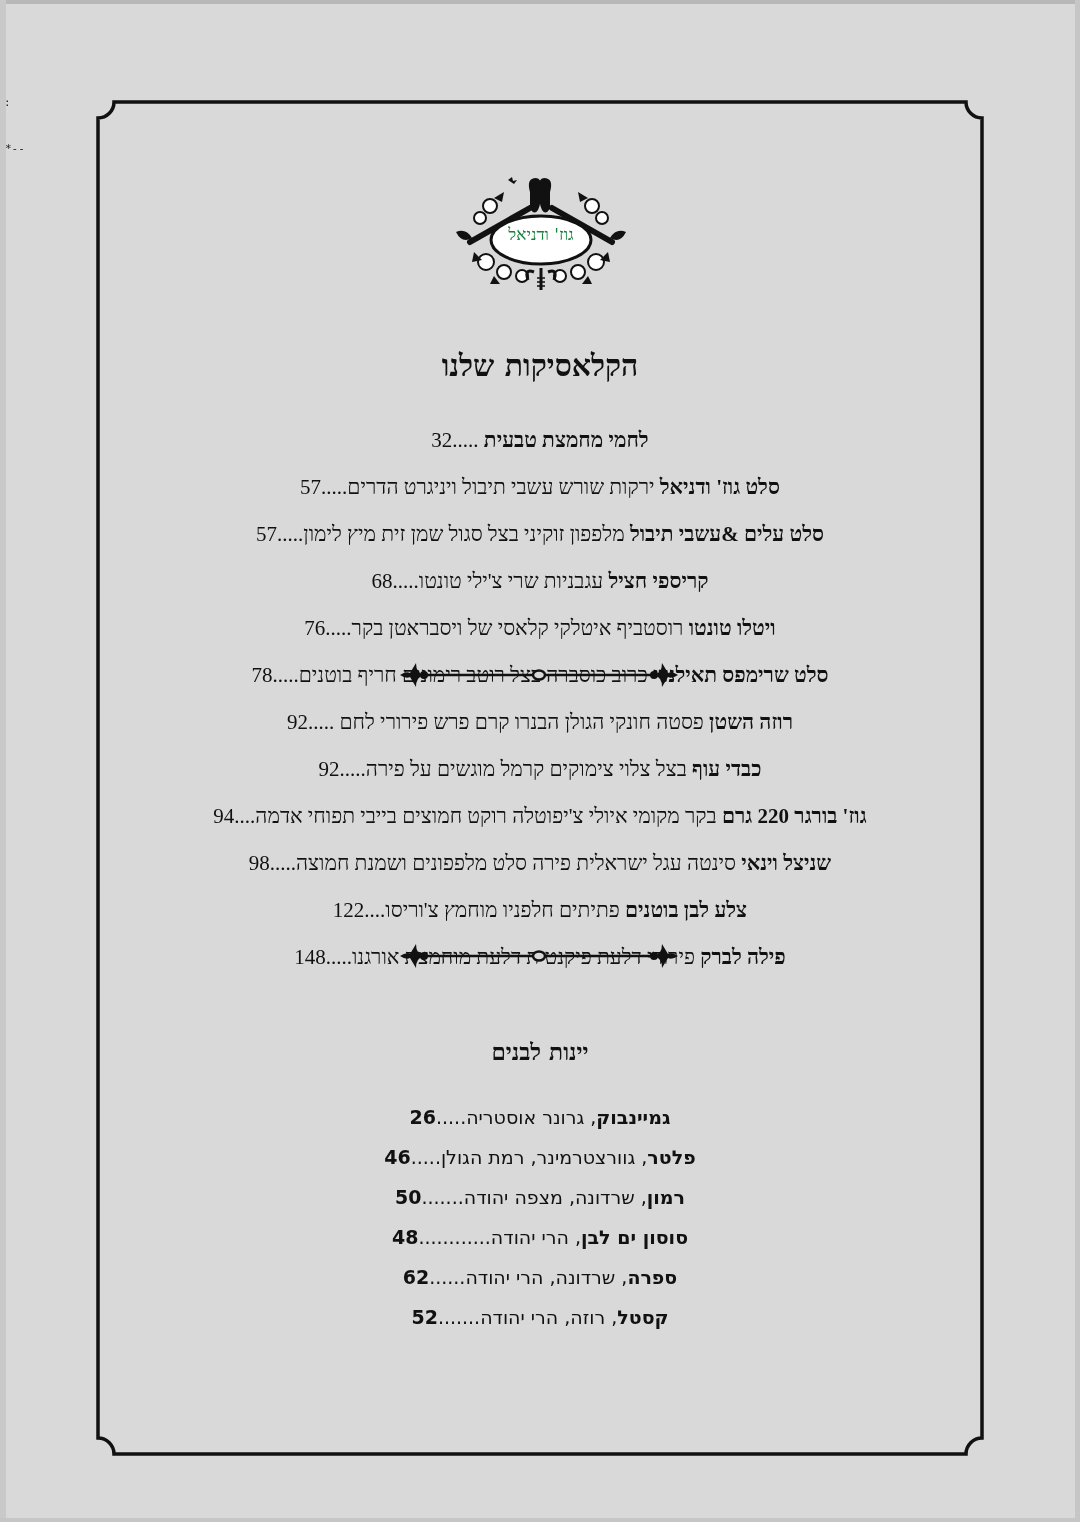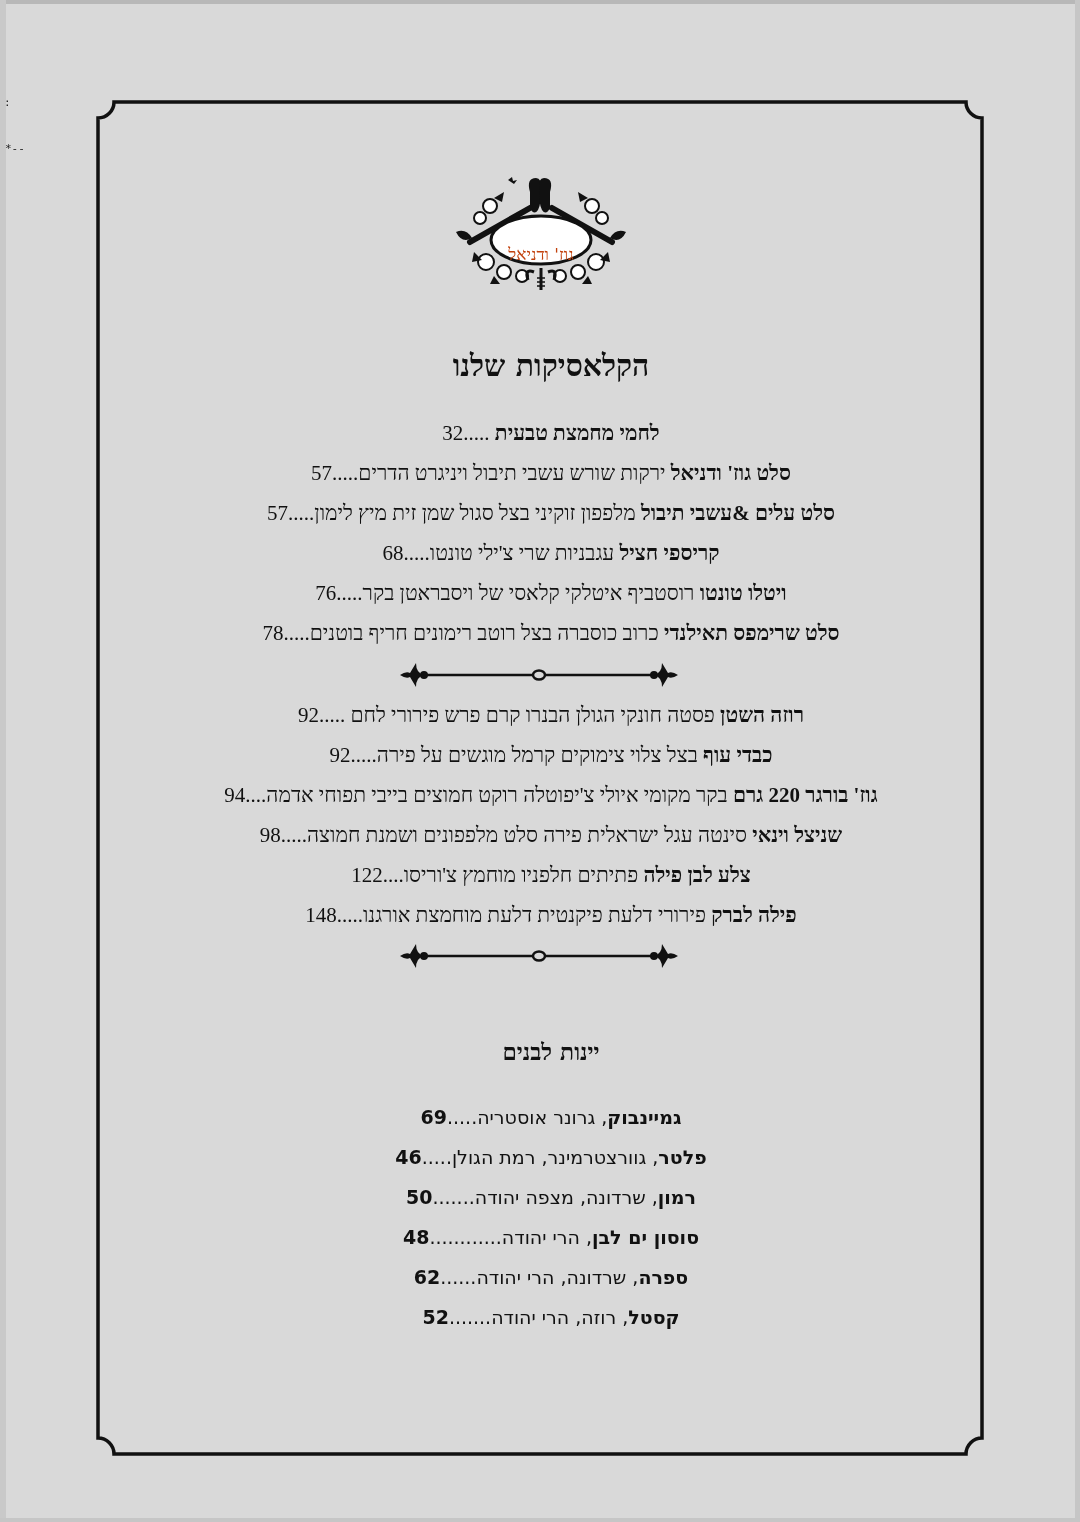--- a/index.html
+++ b/index.html
@@ -10,26 +10,26 @@
       color:#111;
     }
     .page-edge-top { position:absolute; left:0; top:0; width:1080px; height:4px; background:#b8b8b8; }
     .page-edge-left { position:absolute; left:0; top:0; width:6px; height:1522px; background:#c9c9c9; }
     .page-edge-right { position:absolute; right:0; top:0; width:5px; height:1522px; background:#c6c6c6; }
     .page-edge-bottom { position:absolute; left:0; bottom:0; width:1080px; height:4px; background:#c6c6c6; }
     .stray { position:absolute; font-family:"DejaVu Sans Mono",monospace; font-size:11px; color:#222; }
     .frame { position:absolute; left:96px; top:100px; width:888px; height:1356px; }
     .frame svg { position:absolute; left:0; top:0; }
     .logo { position:absolute; left:450px; top:172px; width:182px; height:120px; }
-    .content { position:absolute; left:107px; width:888px; direction:rtl; text-align:center; }
+    .content { position:absolute; left:96px; width:888px; direction:rtl; text-align:center; }
     h1.section-title {
       margin:0; font-family:"DejaVu Serif",serif; font-weight:bold; font-size:30px; line-height:40px; color:#111;
     }
     .menu-line {
-      font-family:"Liberation Serif","DejaVu Serif",serif; font-size:21px; line-height:40px; white-space:nowrap; color:#111;
+      font-family:"Liberation Serif","DejaVu Serif",serif; font-size:21px; line-height:40px; white-space:nowrap; color:#111;margin-top:7px;
     }
     .menu-line b { font-weight:bold; }
     .wine-line {
       font-family:"DejaVu Sans","Liberation Sans",sans-serif; font-size:19px; line-height:40px; white-space:nowrap; color:#111;
     }
     .wine-line b { font-weight:bold; }
     .divider { position:absolute; left:398px; width:282px; height:30px; }
   </style>
 </head>
 <body>
@@ -74,21 +74,21 @@
       <path d="M44 26 l10 -6 l-2 10 z M138 26 l-10 -6 l2 10 z"></path>
       <path d="M24 80 l8 8 l-10 2 z M158 80 l-8 8 l10 2 z"></path>
       <path d="M44 104 l6 8 l-10 0 z M138 104 l-6 8 l10 0 z"></path>
     </g>
 
     <ellipse cx="91" cy="68" rx="50" ry="24" fill="#fff" stroke="#111" stroke-width="3"></ellipse>
 
     <path d="M84 100 q-10 -4 -6 8 M98 100 q10 -4 6 8 M91 96 L91 118" stroke="#111" stroke-width="3" fill="none"></path>
     <path d="M87 106 h8 M87 110 h8 M87 114 h8" stroke="#111" stroke-width="1.5"></path>
   </svg>
-  <span style="position:absolute; left:0; width:182px; top:72px; text-align:center; direction:rtl; font-family:'DejaVu Serif',serif; font-size:17px; color:#c2410c;">גוז' ודניאל</span>
+  <span style="position:absolute; left:0; width:182px; top:52px; text-align:center; direction:rtl; font-family:'DejaVu Serif',serif; font-size:17px; color:#15803d;">גוז' ודניאל</span>
 </div>
 
 <div class="content" style="top:346px;">
   <h1 class="section-title">הקלאסיקות שלנו</h1>
 </div>
 
 <div class="content" style="top:413px;">
   <div class="menu-line">
     <b>לחמי מחמצת טבעית</b>
     <span>.....</span><span>32</span>
@@ -137,21 +137,21 @@
   </div>
   <div class="menu-line">
     <b>גוז' בורגר 220 גרם</b>
     <span>בקר מקומי איולי צ'יפוטלה רוקט חמוצים בייבי תפוחי אדמה</span><span>....</span><span>94</span>
   </div>
   <div class="menu-line">
     <b>שניצל וינאי</b>
     <span>סינטה עגל ישראלית פירה סלט מלפפונים ושמנת חמוצה</span><span>.....</span><span>98</span>
   </div>
   <div class="menu-line">
-    <b>צלע לבן פילה</b>
+    <b>צלע לבן בוטנים</b>
     <span>פתיתים חלפניו מוחמץ צ'וריסו</span><span>....</span><span>122</span>
   </div>
   <div class="menu-line">
     <b>פילה לברק</b>
     <span>פירורי דלעת פיקנטית דלעת מוחמצת אורגנו</span><span>.....</span><span>148</span>
   </div>
 </div>
 
 <div class="divider" style="top:941px;">
   <svg width="282" height="30" viewBox="0 0 282 30">
@@ -163,21 +163,21 @@
     <path d="M280 15 q-6 -4 -10 -2 l-6 -10 q0 10 -8 12 q8 2 8 12 l6 -10 q4 2 10 -2 z" fill="#111"></path>
   </svg>
 </div>
 
 <div class="content" style="top:1032px;">
   <h1 class="section-title" style="font-size:23px;">יינות לבנים</h1>
 </div>
 
 <div class="content" style="top:1097px;">
   <div class="wine-line">
-    <b>גמיינבוק</b><span>, גרונר אוסטריה</span><span>.....</span><b>69</b>
+    <b>גמיינבוק</b><span>, גרונר אוסטריה</span><span>.....</span><b>26</b>
   </div>
   <div class="wine-line">
     <b>פלטר</b><span>, גוורצטרמינר, רמת הגולן</span><span>.....</span><b>46</b>
   </div>
   <div class="wine-line">
     <b>רמון</b><span>, שרדונה, מצפה יהודה</span><span>.......</span><b>50</b>
   </div>
   <div class="wine-line">
     <b>סוסון ים לבן</b><span>, הרי יהודה</span><span>............</span><b>48</b>
   </div>

